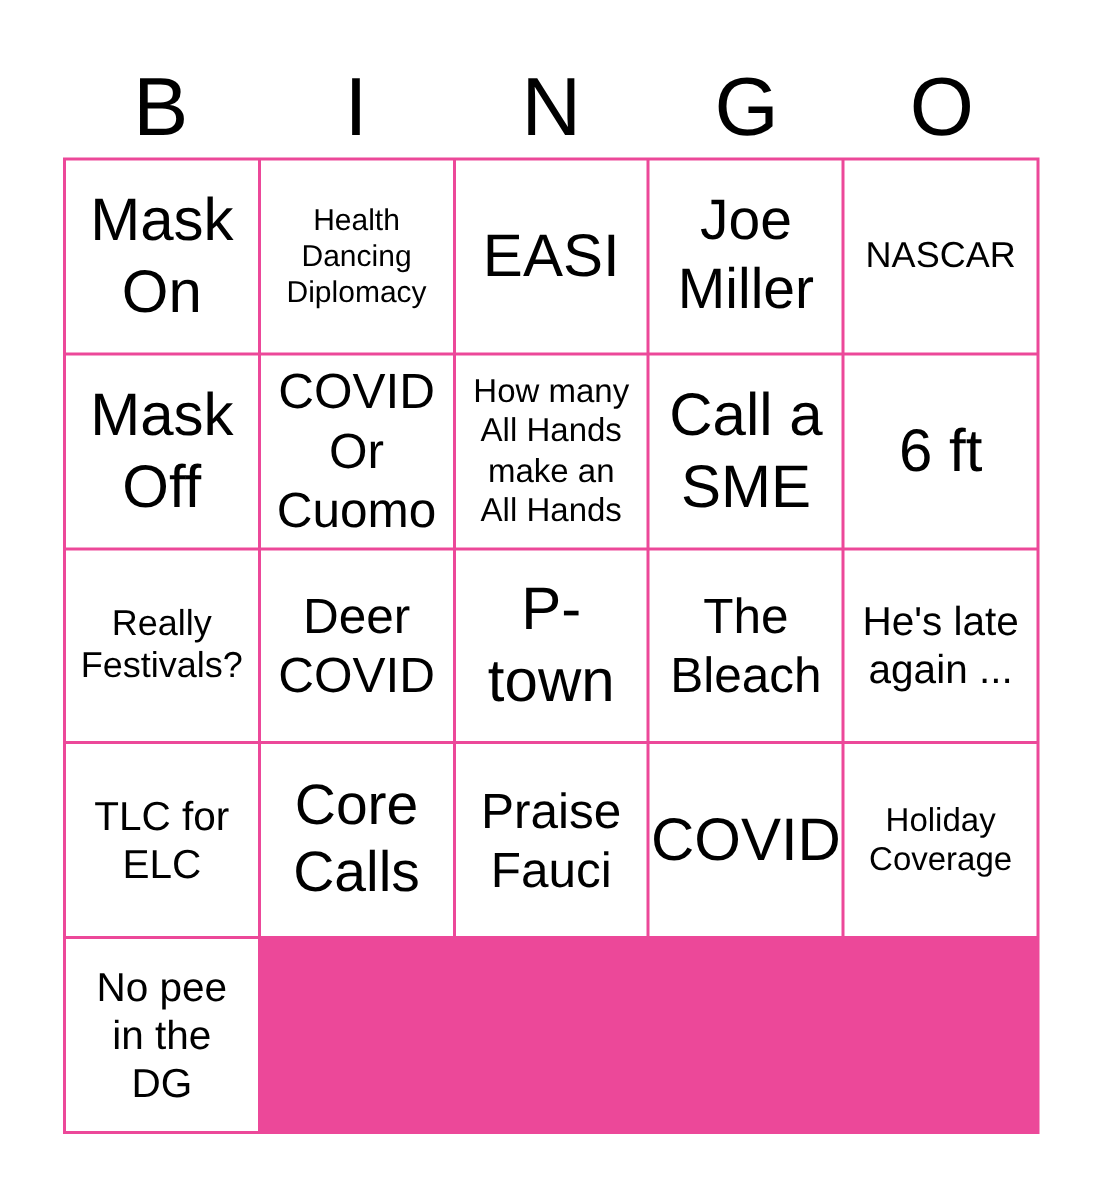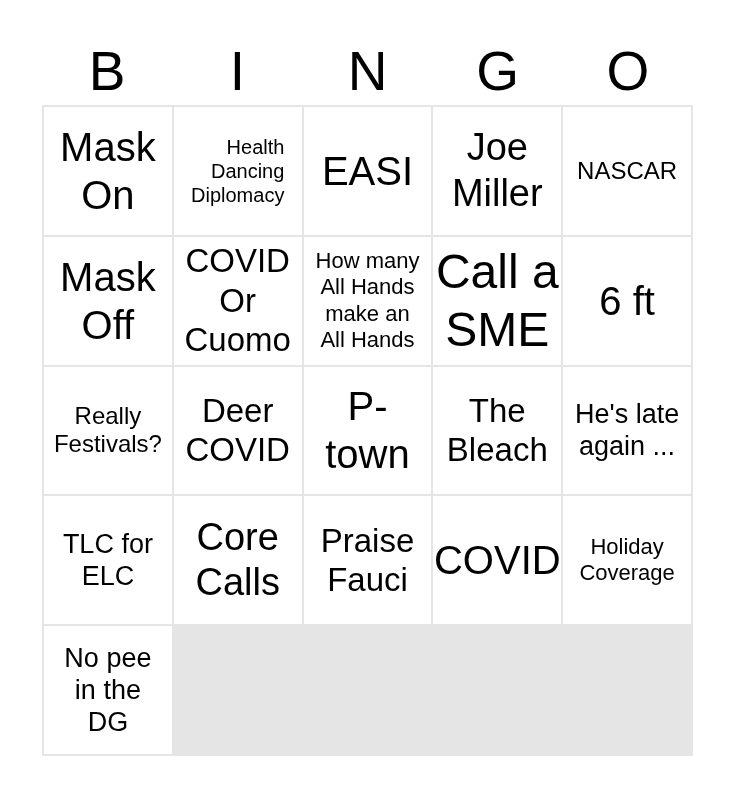--- a/index.html
+++ b/index.html
@@ -30,43 +30,43 @@
     line-height: 54px;
     font-weight: 400;
   }
   .grid {
     box-sizing: border-box;
     display: grid;
     grid-template-columns: repeat(5, 1fr);
     grid-template-rows: repeat(5, 1fr);
     gap: 2px;
     padding: 2px;
-    background: #e5e5e5;
+    background: #ec4899;
     width: 651px;
     height: 651px;
   }
   .cell {
     background: #ffffff;
     display: flex;
     align-items: center;
     justify-content: center;
     text-align: center;
     white-space: pre-line;
     line-height: 1.2;
     padding: 1px;
     overflow: hidden;
   }
   .fs40 { font-size: 40px; }
   .fs38 { font-size: 38px; }
-  .fs36 { font-size: 48px; }
+  .fs36 { font-size: 40px; }
   .fs33 { font-size: 33px; }
   .fs27 { font-size: 27px; }
   .fs24 { font-size: 24px; }
   .fs22 { font-size: 22px; }
-  .fs20 { font-size: 20px; text-align: right; }
+  .fs20 { font-size: 20px; }
 </style>
 </head>
 <body>
 
 <div class="card">
   <div class="title">
     <span class="letter">B</span>
     <span class="letter">I</span>
     <span class="letter">N</span>
     <span class="letter">G</span>

